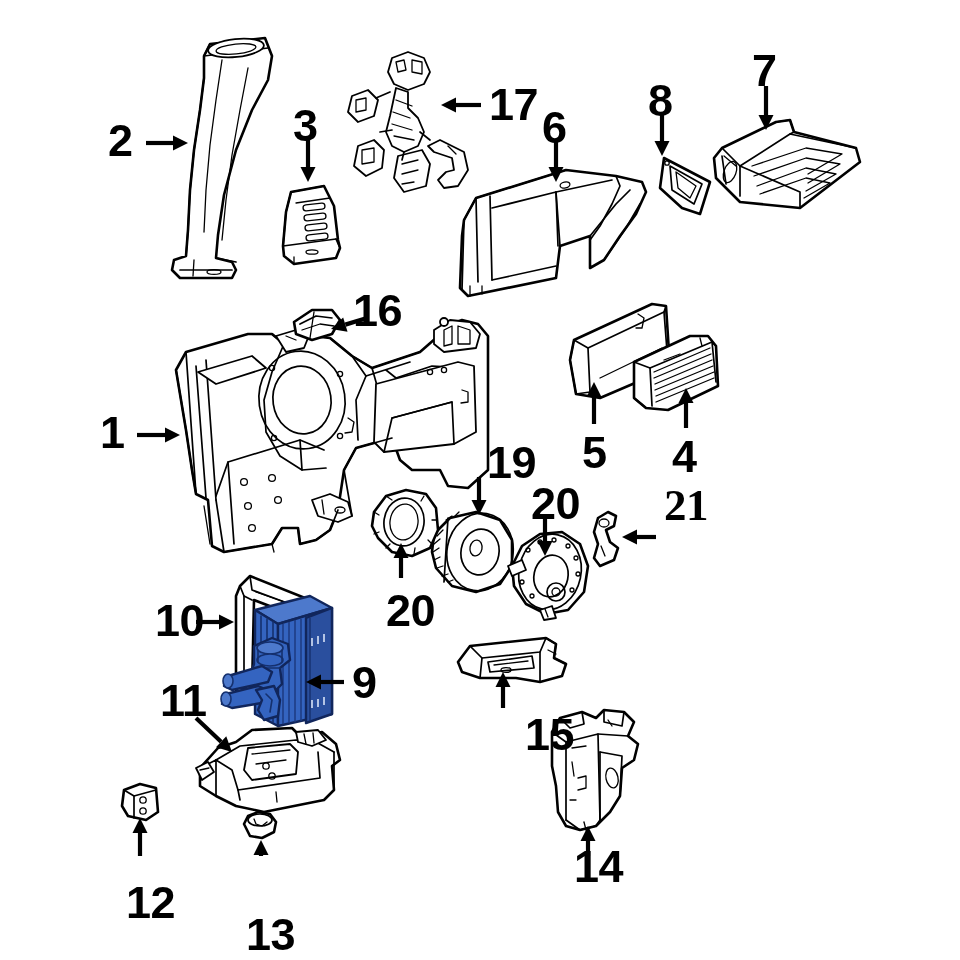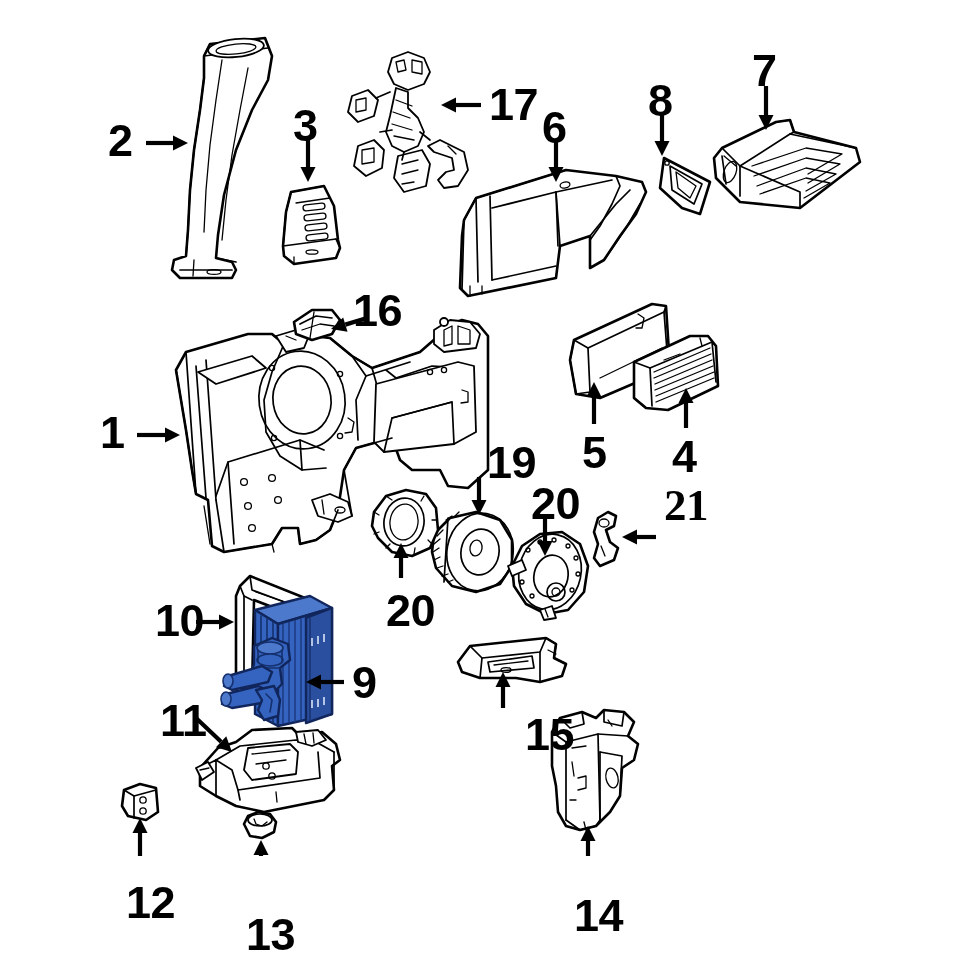--- a/index.html
+++ b/index.html
@@ -531,24 +531,24 @@
       <div class="callout-num" style="left: 100px; top: 410px;">1</div>
       <div class="callout-num" style="left: 108px; top: 118px;">2</div>
       <div class="callout-num" style="left: 293px; top: 103px;">3</div>
       <div class="callout-num" style="left: 672px; top: 434px;">4</div>
       <div class="callout-num" style="left: 582px; top: 430px;">5</div>
       <div class="callout-num" style="left: 542px; top: 105px;">6</div>
       <div class="callout-num" style="left: 752px; top: 48px;">7</div>
       <div class="callout-num" style="left: 648px; top: 78px;">8</div>
       <div class="callout-num" style="left: 352px; top: 660px;">9</div>
       <div class="callout-num" style="left: 138px; top: 598px; margin-left: 17px;">10</div>
-      <div class="callout-num" style="left: 160px; top: 678px; margin-top: 20px;">11</div>
+      <div class="callout-num" style="left: 160px; top: 678px;">11</div>
       <div class="callout-num" style="left: 126px; top: 880px;">12</div>
       <div class="callout-num" style="left: 246px; top: 912px;">13</div>
-      <div class="callout-num" style="left: 574px; top: 893px;">14</div>
+      <div class="callout-num" style="left: 574px; top: 844px;">14</div>
       <div class="callout-num" style="left: 489px; top: 712px; margin-left: 36px;">15</div>
       <div class="callout-num" style="left: 353px; top: 288px;">16</div>
       <div class="callout-num" style="left: 489px; top: 82px;">17</div>
       <div class="callout-num" style="left: 531px; top: 481px;">20</div>
       <div class="callout-num" style="left: 487px; top: 440px;">19</div>
       <div class="callout-num" style="left: 386px; top: 588px;">20</div>
       <div class="callout-num" style="left: 664px; top: 483px; font-family: Liberation Serif, serif;">21</div>
     </div>
 
 </div>

